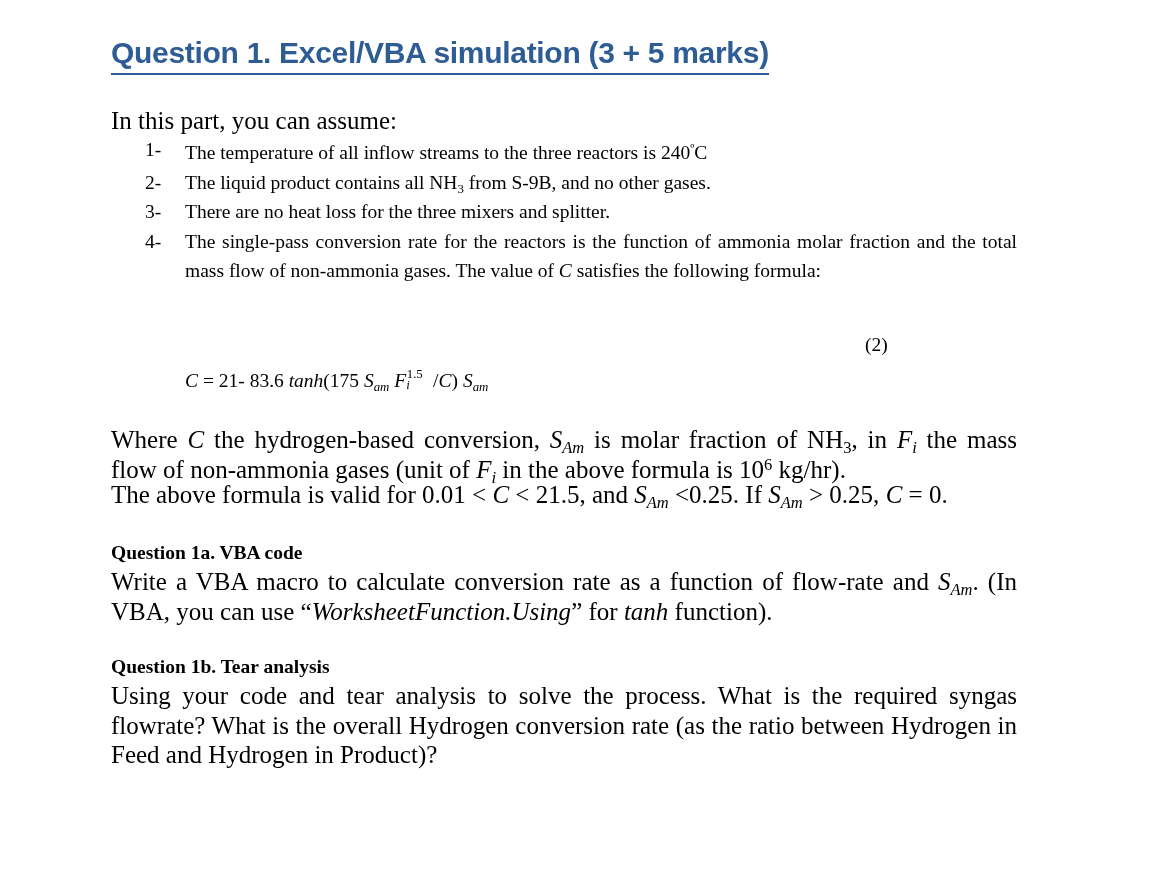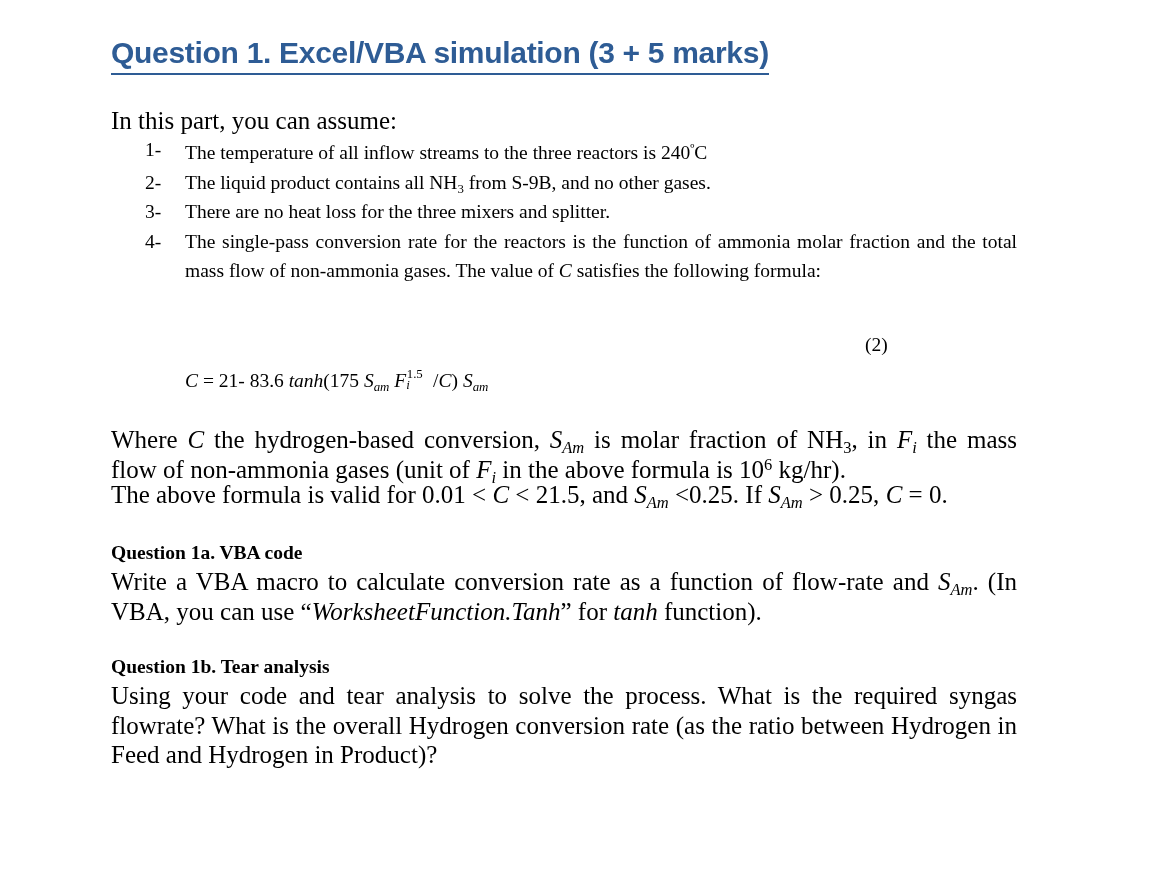--- a/index.html
+++ b/index.html
@@ -175,19 +175,19 @@
   <div class="tblock justify" style="top:393px;margin-top:32px;">
     <span>Where </span><i class="v">C</i><span> the hydrogen-based conversion, </span><i class="v">S</i><sub><i>Am</i></sub><span> is molar fraction of NH</span><sub>3</sub><span>, in </span><i class="v">F</i><sub><i>i</i></sub><span> the mass flow of non-ammonia gases (unit of </span><i class="v">F</i><sub><i>i</i></sub><span> in the above formula is 10</span><sup>6</sup><span> kg/hr).</span>
   </div>
 
   <div class="tblock" style="top:480px;">
     <span>The above formula is valid for 0.01 &lt; </span><i class="v">C</i><span> &lt; 21.5, and  </span><i class="v">S</i><sub><i>Am</i></sub><span> &lt;0.25. If </span><i class="v">S</i><sub><i>Am</i></sub><span> &gt; 0.25, </span><i class="v">C</i><span> = 0.</span>
   </div>
 
   <div class="sechead" style="top:538px;text-align:center;">Question 1a. VBA code</div>
   <div class="tblock justify" style="top:567px;">
-    <span>Write a VBA macro to calculate conversion rate as a function of flow-rate and </span><i class="v">S</i><sub><i>Am</i></sub><span>. (In VBA, you can use “</span><i class="v">WorksheetFunction.Tanh</i><span>” for </span><i class="v">tanh</i><span> function).</span>
+    <span>Write a VBA macro to calculate conversion rate as a function of flow-rate and </span><i class="v">S</i><sub><i>Am</i></sub><span>. (In VBA, you can use “</span><i class="v">WorksheetFunction.Using</i><span>” for </span><i class="v">tanh</i><span> function).</span>
   </div>
 
   <div class="sechead" style="top:652px;">Question 1b. Tear analysis</div>
   <div class="tblock justify" style="top:681px;">Using your code and tear analysis to solve the process. What is the required syngas flowrate? What is the overall Hydrogen conversion rate (as the ratio between Hydrogen in Feed and Hydrogen in Product)?</div>
 
 </div>
 
 </body></html>

